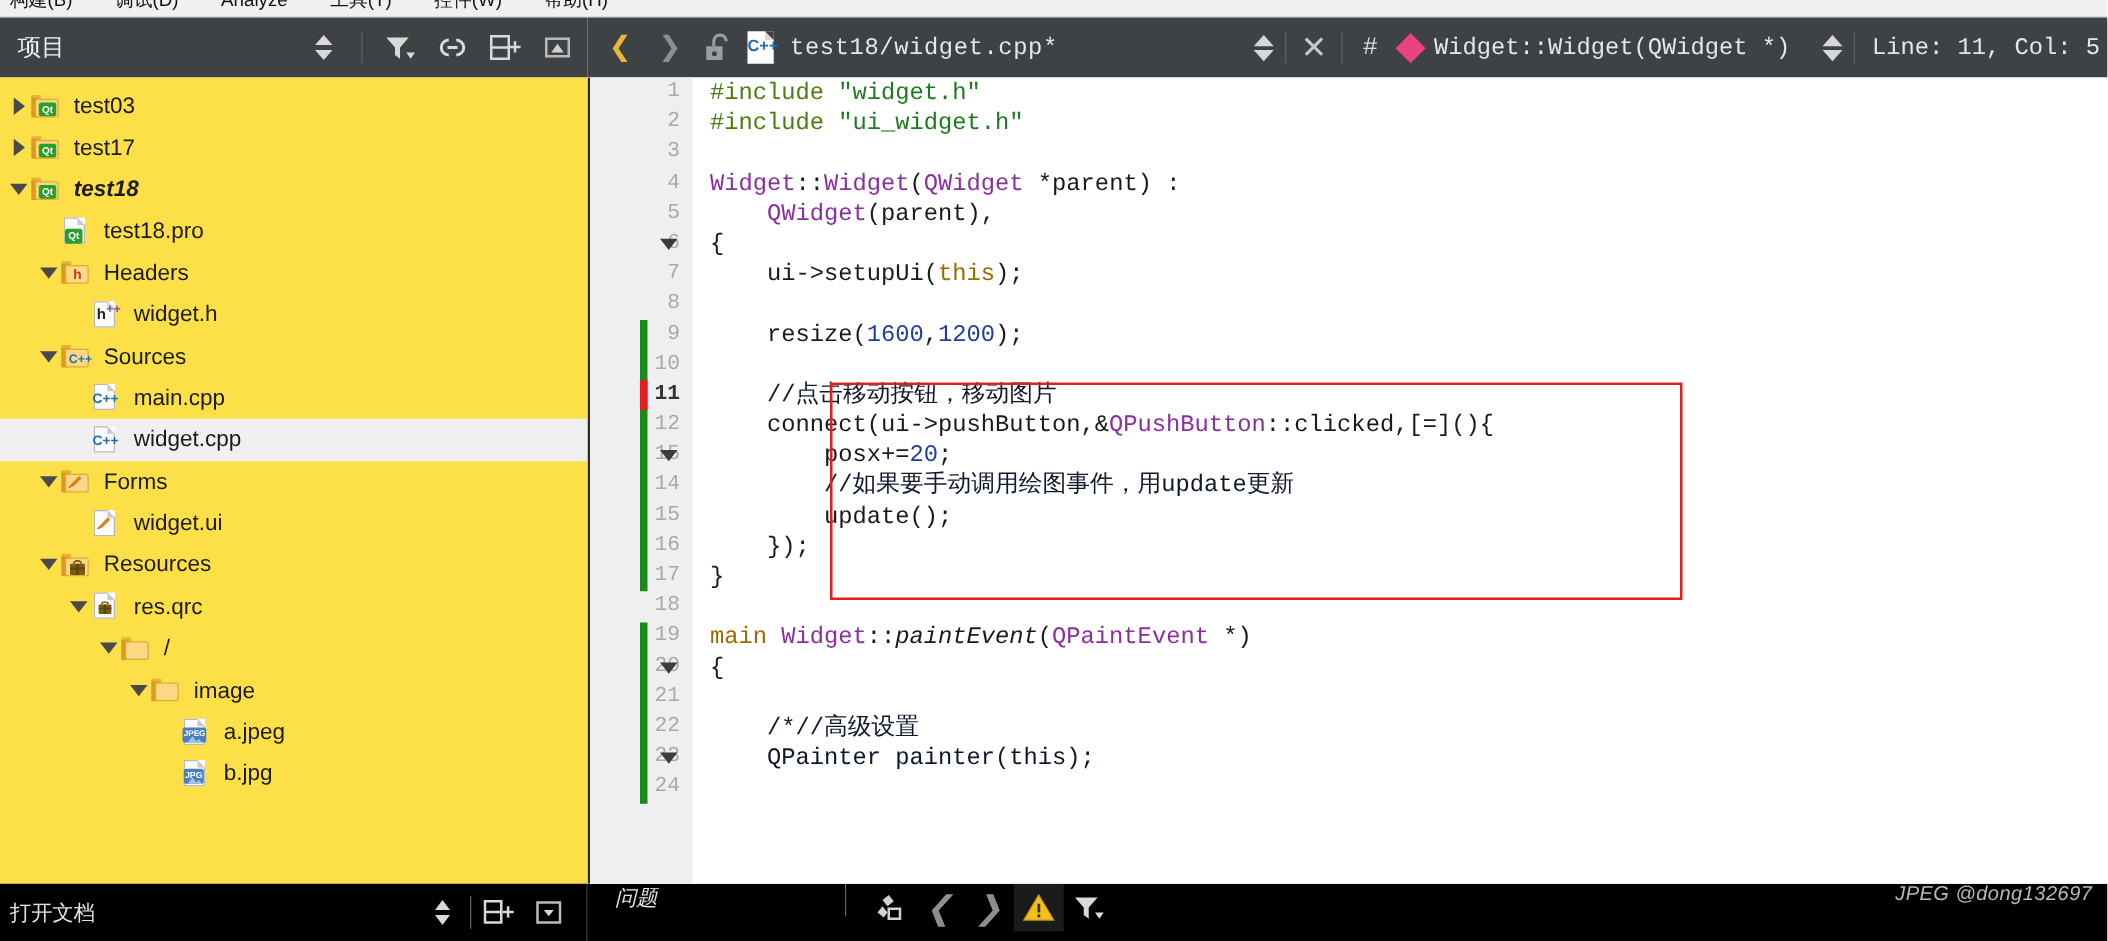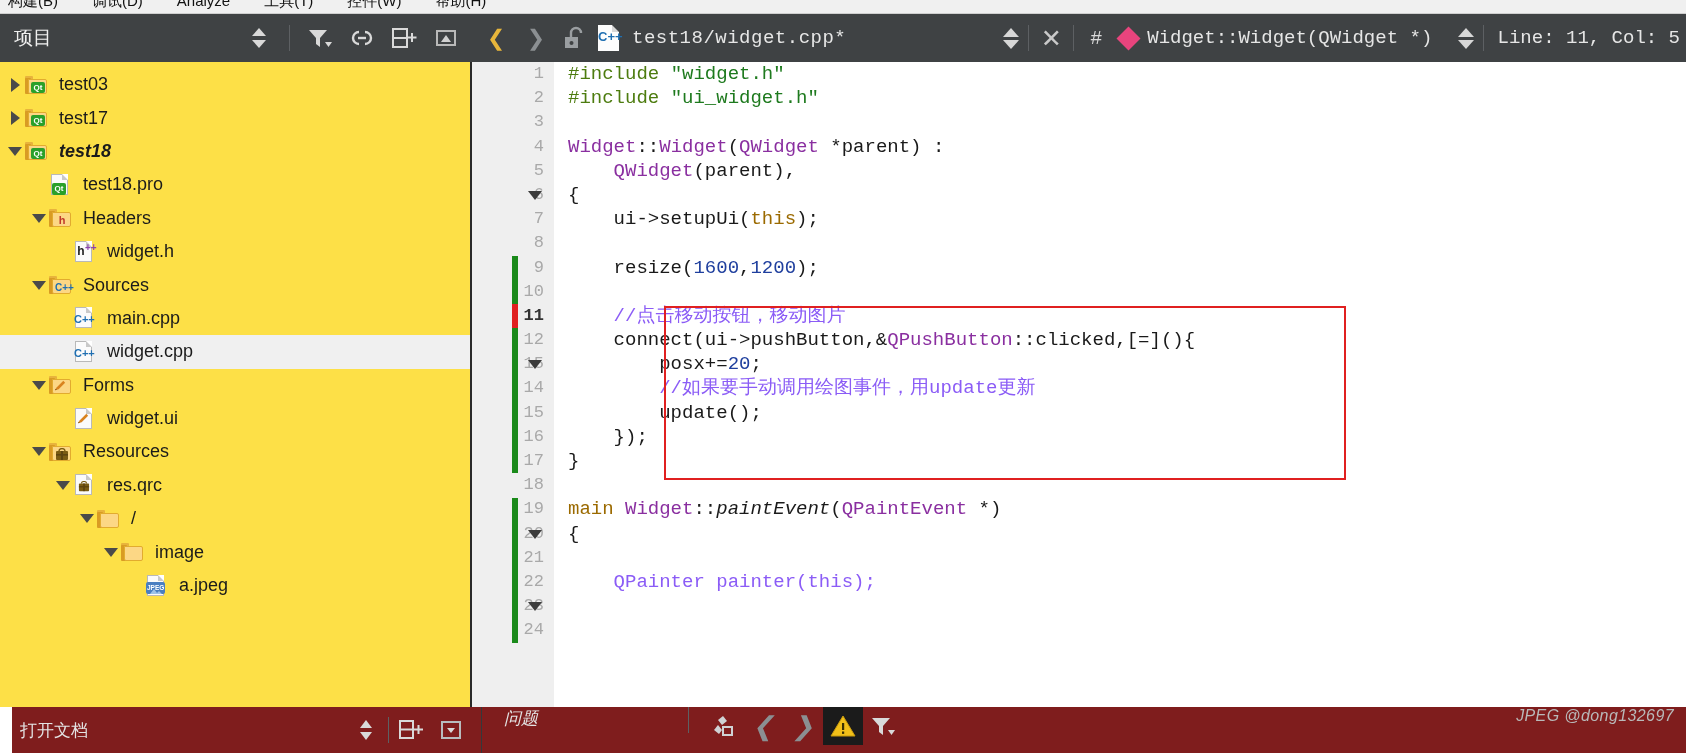--- a/index.html
+++ b/index.html
@@ -117,30 +117,30 @@
   .codearea { position:relative; flex:1 1 auto; overflow:hidden; }
   .cline {
     height:24.2px; line-height:24.2px; white-space:pre;
     font-family:"Liberation Mono", monospace; font-size:19px; color:#1a1a1a;
     padding-left:14px;
   }
   .k  { color:#8a2fa0; }      
   .kw { color:#9b6a00; }      
   .str{ color:#1e7a1e; }
   .pre{ color:#4d7c0f; }
-  .cmt{ color:#8b5cf6; }
+  .cmt{ color:#0f172a; }
   .num{ color:#1f3f9e; }
   .ital { font-style:italic; color:#1a1a1a; }
   .vo { color:#9b6a00; }
   .redbox {
     position:absolute; border:2px solid #e02020; pointer-events:none;
   }
 
   
-  .bottom { height:46px; flex:0 0 46px; display:flex; background:#7f1d1d; color:#e4e4e4;margin-left:12px; }
+  .bottom { height:46px; flex:0 0 46px; display:flex; background:#000000; color:#e4e4e4; }
   .bb-left { width:470px; flex:0 0 470px; display:flex; align-items:center; padding:0 10px 0 8px; border-right:1px solid #34383a;}
   .bb-left .t { font-size:17px; flex:1 1 auto; }
   .bb-right { flex:1 1 auto; display:flex; align-items:flex-start; padding:0 12px 0 22px; gap:0;font-style:italic; }
   .bb-right .t { font-size:17px; }
   .bsep { width:1px; height:26px; background:#5d6063; margin:0 14px; }
   .bicon { width:40px; height:38px; display:flex; align-items:center; justify-content:center; }
   .bicon.warnsel { background:#1b1b1b; }
   .chev { font-size:26px; color:#8b8f92; }
   .watermark { margin-left:auto; font-size:16px; color:#b9b9b9; letter-spacing:0.4px; }
 
@@ -414,20 +414,32 @@
             <span style="display:inline-block;width:126px;flex:0 0 126px"></span>
             <span class="arrow"></span>
             <span class="ico">
               <span class="doc"></span>
               <span class="dbadge jpeg" style="left:2px;top:8px">JPEG</span>
               <svg style="position:absolute;left:5px;top:13px" width="14" height="8" viewBox="0 0 14 8">
                 <path d="M1 7 L5 2 L8 6 L10 4 L13 7 Z" fill="#9fc3e8"></path>
               </svg>
             </span>
             <span class="lbl">a.jpeg</span>
+          </div>
+          <div class="trow">
+            <span style="display:inline-block;width:126px;flex:0 0 126px"></span>
+            <span class="arrow"></span>
+            <span class="ico">
+              <span class="doc"></span>
+              <span class="dbadge jpg" style="left:3px;top:8px">JPG</span>
+              <svg style="position:absolute;left:5px;top:13px" width="14" height="8" viewBox="0 0 14 8">
+                <path d="M1 7 L5 2 L8 6 L10 4 L13 7 Z" fill="#9fc3e8"></path>
+              </svg>
+            </span>
+            <span class="lbl">b.jpg</span>
           </div>
         </div>
     </div>
 
     <div class="rightpanel">
 
       <div class="ed-toolbar">
         <div class="nav back">❮</div>
         <div class="nav fwd">❯</div>
         <div class="lockbtn">
@@ -520,20 +532,21 @@
               <div class="cline">    connect(ui-&gt;pushButton,&amp;<span class="k">QPushButton</span>::clicked,[=](){</div>
               <div class="cline">        posx+=<span class="num">20</span>;</div>
               <div class="cline">        <span class="cmt">//如果要手动调用绘图事件，用update更新</span></div>
               <div class="cline">        update();</div>
               <div class="cline">    });</div>
               <div class="cline">}</div>
               <div class="cline">&nbsp;</div>
               <div class="cline"><span class="vo">main</span> <span class="k">Widget</span>::<span class="ital">paintEvent</span>(<span class="k">QPaintEvent</span> *)</div>
               <div class="cline">{</div>
               <div class="cline">&nbsp;</div>
+              <div class="cline">    <span class="cmt">/*//高级设置</span></div>
               <div class="cline">    <span class="cmt">QPainter painter(this);</span></div>
             </div>
           <div class="redbox" style="left: 110px; top: 244px; width: 682px; height: 174.24px; border-color: rgb(224, 32, 32);"></div>
         </div>
       </div>
     </div>
   </div>
 
   <div class="bottom">
     <div class="bb-left">

